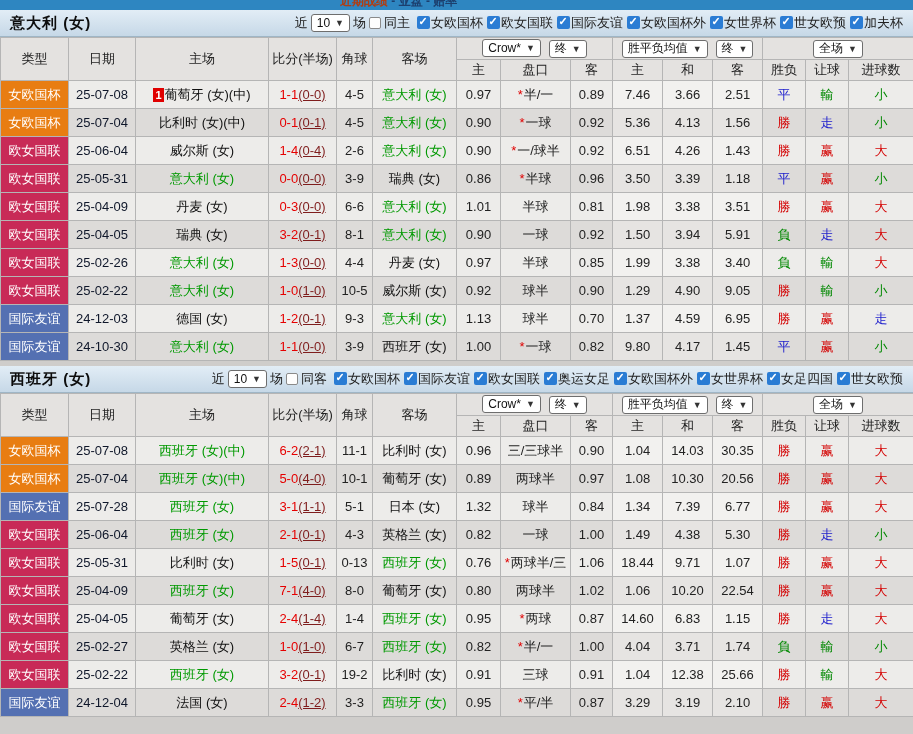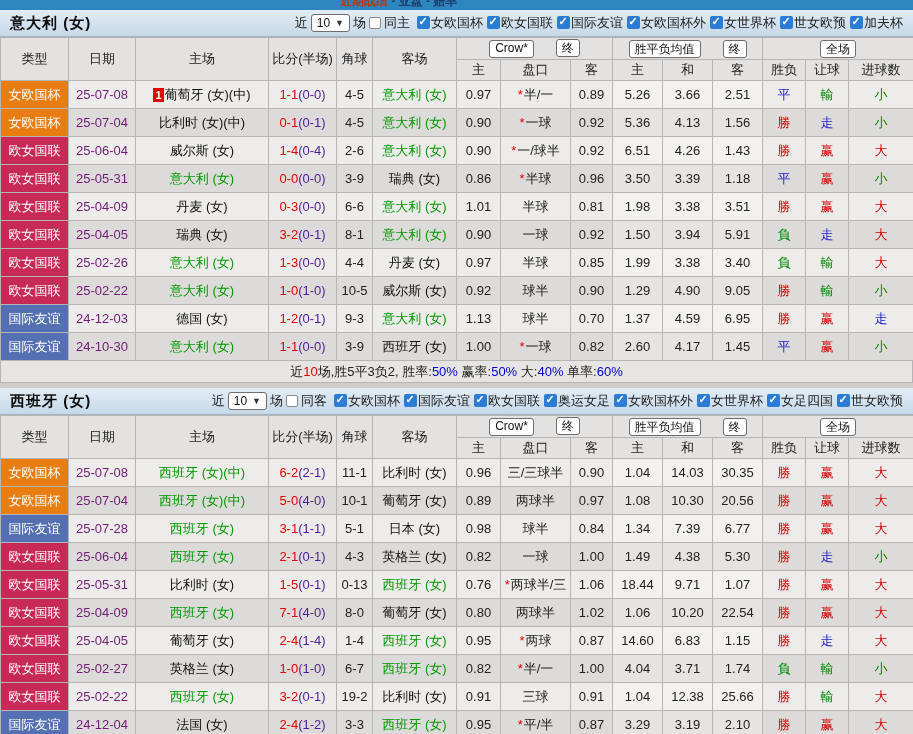--- a/index.html
+++ b/index.html
@@ -40,36 +40,36 @@
   .lg .cb { margin-right:1px; }
 
   table.stats { border-collapse:collapse; table-layout:fixed; width:913px; background:#e7e5e3; }
   .stats th, .stats td {
     border:1px solid #b5b5b5; text-align:center; padding:0;
     white-space:nowrap; overflow:hidden; font-weight:normal;
   }
   .stats thead th { background:#e4e2e0; color:#222; }
   .hdr-top th { height:22px; }
   .hdr-sub th { height:21px; }
-  .hdr-top .grp .sel { margin:0 11px;flex-direction:column; }
+  .hdr-top .grp .sel { margin:0 4px; }
   .stats tbody td { height:28px; font-size:13px; }
   tr.r0 td { background:#edecea; }
   tr.r1 td { background:#dddbd9; }
   tr.r0 td.avg { background:#f2f1ef; }
   tr.r1 td.avg { background:#e6e4e2; }
   td.typ { color:#fff; font-size:13px; }
-  td.date { color:#701a75; }
+  td.date { color:#0f172a; }
   .team { color:#111; }
   .team.hl { color:#009900; }
   .badge {
     display:inline-block; background:#e00000; color:#fff; font-weight:bold;
     font-size:11px; padding:0 2px; margin-right:1px; line-height:14px;
   }
   .sc-main { color:#e60000; }
-  .sc-half { color:#4c1d95; }
+  .sc-half { color:#7f1d1d;text-decoration:underline; }
   .star { color:#e00000; margin-right:1px; }
   .g-r { color:#d40000; } .g-b { color:#1a1acc; } .g-g { color:#008800; }
   .summary { height:22px; line-height:22px; text-align:center; background:#e7e5e3;
     border:1px solid #b5b5b5; border-top:none; font-size:13px; }
   .summary .k { color:#222; } .summary .r { color:#e00000; } .summary .b { color:#0000d0; }
   .gap { height:5px; background:#cfcdcb; }
 </style>
 </head>
 <body>
 
@@ -159,21 +159,21 @@
         <tr class="r0">
           <td class="typ" style="background: rgb(232, 125, 18);">女欧国杯</td>
           <td class="date">25-07-08</td>
           <td><span class="badge">1</span><span class="team">葡萄牙 (女)(中)</span></td>
           <td><span class="sc-main">1-1</span><span class="sc-half">(0-0)</span></td>
           <td>4-5</td>
           <td><span class="team hl">意大利 (女)</span></td>
           <td>0.97</td>
           <td><span class="star">*</span><span>半/一</span></td>
           <td>0.89</td>
-          <td class="avg">5.26</td>
+          <td class="avg">7.46</td>
           <td class="avg">3.66</td>
           <td class="avg">2.51</td>
           <td class="g-b">平</td>
           <td class="g-g">輸</td>
           <td class="g-g">小</td>
         </tr>
         <tr class="r1">
           <td class="typ" style="background: rgb(232, 125, 18);">女欧国杯</td>
           <td class="date">25-07-04</td>
           <td><span class="team">比利时 (女)(中)</span></td>
@@ -312,30 +312,29 @@
         <tr class="r1">
           <td class="typ" style="background: rgb(84, 112, 178);">国际友谊</td>
           <td class="date">24-10-30</td>
           <td><span class="team hl">意大利 (女)</span></td>
           <td><span class="sc-main">1-1</span><span class="sc-half">(0-0)</span></td>
           <td>3-9</td>
           <td><span class="team">西班牙 (女)</span></td>
           <td>1.00</td>
           <td><span class="star">*</span><span>一球</span></td>
           <td>0.82</td>
-          <td class="avg">2.60</td>
+          <td class="avg">9.80</td>
           <td class="avg">4.17</td>
           <td class="avg">1.45</td>
           <td class="g-b">平</td>
           <td class="g-r">赢</td>
           <td class="g-g">小</td>
         </tr>
       </tbody>
   </table>
-  <div class="summary"><span class="k">近</span><span class="r">10</span><span class="k">场,胜5平3负2, 胜率:</span><span class="b">50%</span><span class="k"> 赢率:</span><span class="b">50%</span><span class="k"> 大:</span><span class="b">40%</span><span class="k"> 单率:</span><span class="b">60%</span></div>
 </div>
 
 <div class="gap"></div>
 
 <div class="section">
   <div class="sec-head">
     <span class="sec-title">西班牙 (女)</span>
     <span class="controls">
       <span>近</span>
       <span class="sel">
@@ -446,21 +445,21 @@
           <td class="g-r">赢</td>
           <td class="g-r">大</td>
         </tr>
         <tr class="r0">
           <td class="typ" style="background: rgb(84, 112, 178);">国际友谊</td>
           <td class="date">25-07-28</td>
           <td><span class="team hl">西班牙 (女)</span></td>
           <td><span class="sc-main">3-1</span><span class="sc-half">(1-1)</span></td>
           <td>5-1</td>
           <td><span class="team">日本 (女)</span></td>
-          <td>0.98</td>
+          <td>1.32</td>
           <td><span>球半</span></td>
           <td>0.84</td>
           <td class="avg">1.34</td>
           <td class="avg">7.39</td>
           <td class="avg">6.77</td>
           <td class="g-r">勝</td>
           <td class="g-r">赢</td>
           <td class="g-r">大</td>
         </tr>
         <tr class="r1">

